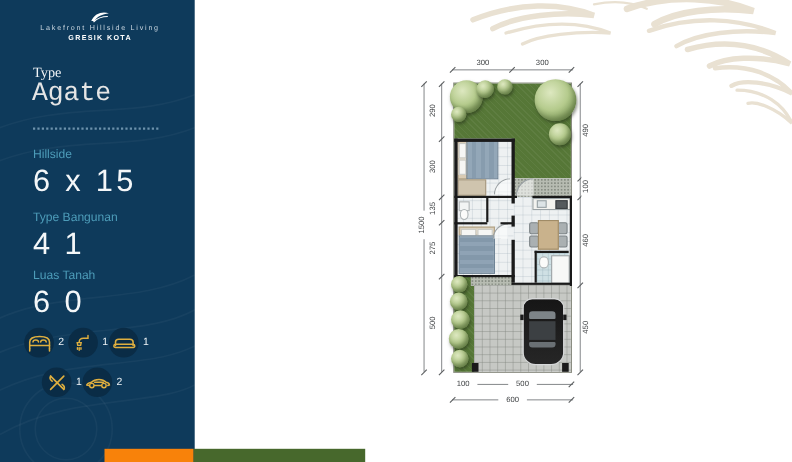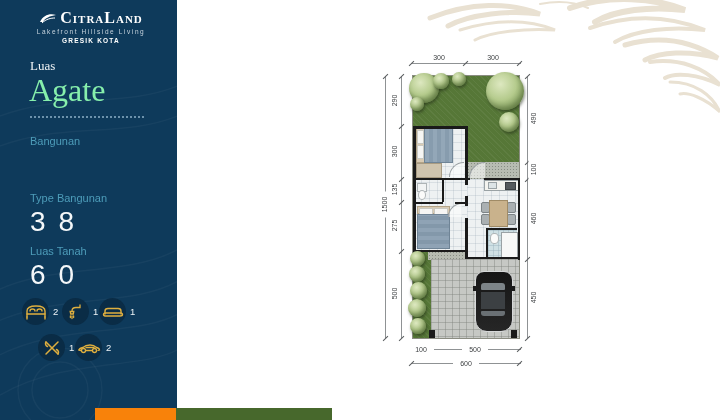--- a/index.html
+++ b/index.html
@@ -10,22 +10,22 @@
   .sidebar{position:absolute;left:0;top:0;width:177px;height:420px;background:#0e3a5b;}
   .sidebar svg.texture{position:absolute;left:0;top:0;}
   .logo{position:absolute;left:26px;top:9px;width:130px;text-align:center;color:#fff;}
   .logo-row{display:flex;align-items:center;justify-content:center;gap:3px;}
   .logo-name{font-family:"Liberation Serif",serif;font-variant:small-caps;font-weight:bold;
              font-size:16px;letter-spacing:1px;}
   .logo-tagline{font-size:6.5px;letter-spacing:1.6px;color:#c8d5df;margin-top:1px;}
   .logo-city{font-size:6.5px;font-weight:bold;letter-spacing:1.2px;color:#ffffff;margin-top:2px;}
   .type-label{position:absolute;left:30px;top:58px;font-family:"Liberation Serif",serif;
               font-size:13px;color:#f2f5f7;}
-  .type-name{position:absolute;left:29px;top:72px;font-family:Liberation Serif, serif;
-             font-size:32px;color:#86efac;}
+  .type-name{position:absolute;left:29px;top:72px;font-family:Liberation Mono, monospace;
+             font-size:24px;color:#e5e5e5;}
   .dotted{position:absolute;left:30px;top:116px;width:114px;border-top:2px dotted #6d92ac;}
   .spec{position:absolute;left:30px;}
   .spec .s-label{font-size:11px;color:#4d9cb9;}
   .spec .s-value{font-size:28px;color:#f4f7f9;font-weight:100;letter-spacing:3px;margin-top:2px;}
   .spec .wide{letter-spacing:13px;}
   .feature{position:absolute;display:flex;align-items:center;}
   .badge{width:27px;height:27px;border-radius:50%;background:#0a2c46;display:flex;
          align-items:center;justify-content:center;flex:0 0 auto;}
   .fcount{color:#eef3f6;font-size:9.5px;margin-left:4px;}
 
@@ -96,36 +96,36 @@
         <path d="M-10,150 C60,120 120,140 180,115"></path>
       </g>
     </svg>
 
     <div class="logo">
       <div class="logo-row">
         <svg width="18" height="12" viewBox="0 0 18 12">
           <path d="M1,10 C4,3 11,1 17,3 C11,4 6,6 4,10 Z" fill="#ffffff"></path>
           <path d="M3,11 C7,7 12,6 16,6" stroke="#ffffff" stroke-width="1" fill="none"></path>
         </svg>
-        <span class="logo-name">CitraLand</span>
       </div>
       <div class="logo-tagline">Lakefront Hillside Living</div>
       <div class="logo-city">GRESIK KOTA</div>
     </div>
 
-    <div class="type-label">Luas</div>
+    <div class="type-label">Type</div>
     <div class="type-name">Agate</div>
     <div class="dotted"></div>
 
     <div class="spec" style="top:135px;">
-      <div class="s-label">Bangunan</div>
+      <div class="s-label">Hillside</div>
+      <div class="s-value">6 x 15</div>
     </div>
     <div class="spec" style="top:192px;">
       <div class="s-label">Type Bangunan</div>
-      <div class="s-value wide">38</div>
+      <div class="s-value wide">41</div>
     </div>
     <div class="spec" style="top:245px;">
       <div class="s-label">Luas Tanah</div>
       <div class="s-value wide">60</div>
     </div>
 
     <div class="feature" style="left:22px;top:298px;">
       <div class="badge">
         <svg width="22" height="16" viewBox="0 0 22 16">
           <g fill="none" stroke="#dfaf3f" stroke-width="1.4" stroke-linecap="round">

